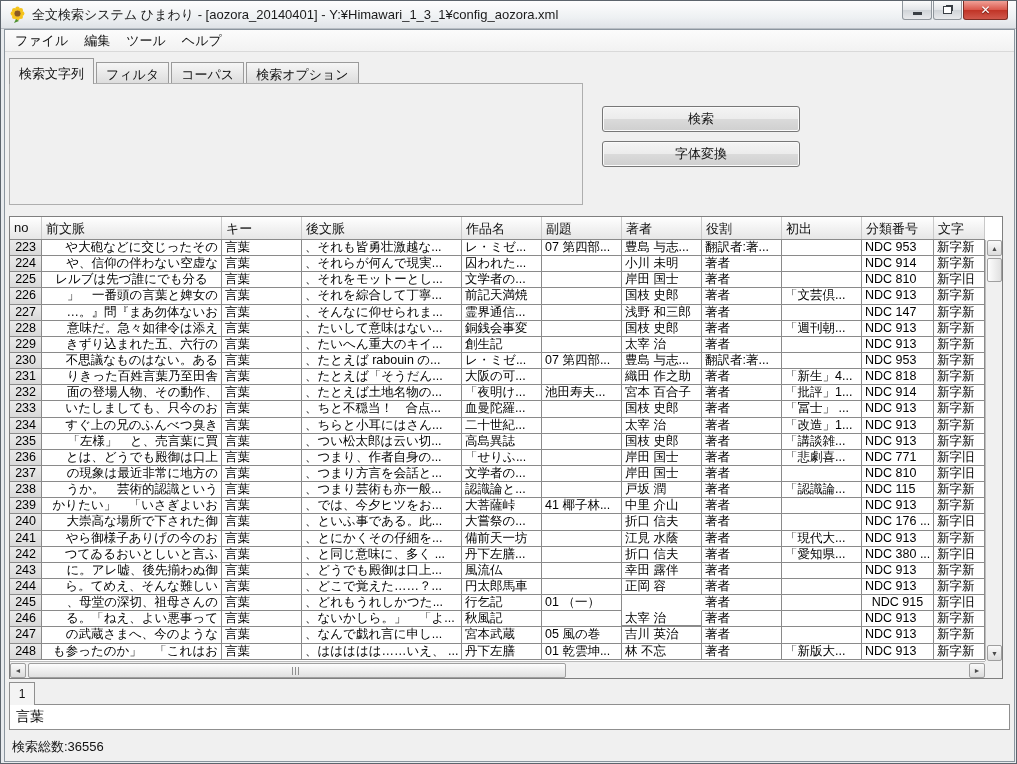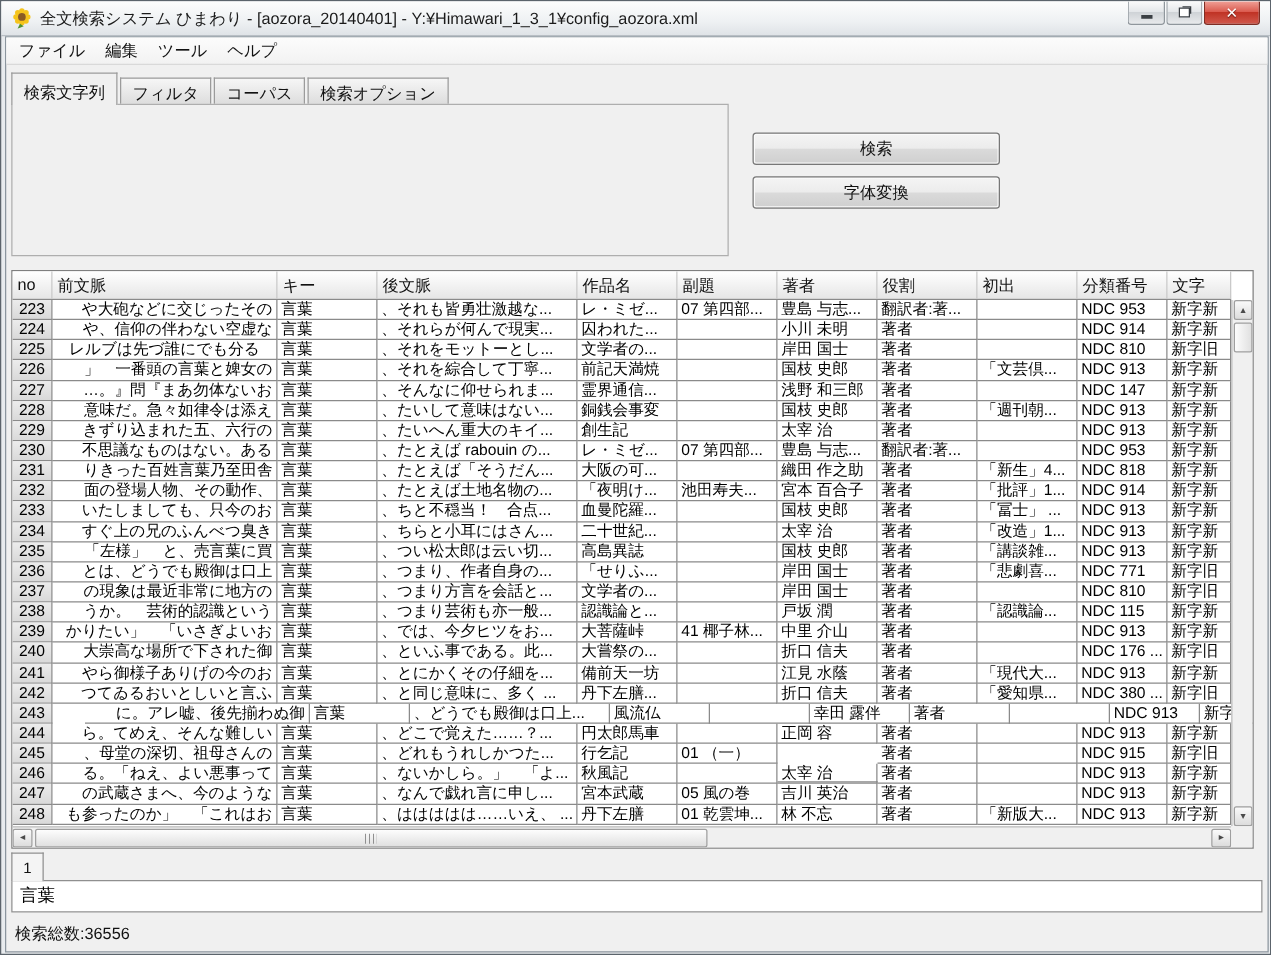--- a/index.html
+++ b/index.html
@@ -441,21 +441,21 @@
             <div class="cell" style="width: 80px;">丹下左膳...</div>
             <div class="cell" style="width: 80px;"></div>
             <div class="cell" style="width: 80px;">折口 信夫</div>
             <div class="cell" style="width: 80px;">著者</div>
             <div class="cell" style="width: 80px;">「愛知県...</div>
             <div class="cell" style="width: 72px;">NDC 380 ...</div>
             <div class="cell" style="width: 51px;">新字旧</div>
           </div>
           <div class="t-row">
             <div class="cell no-cell" style="width: 32px;">243</div>
-            <div class="cell prev-cell" style="width: 180px; margin-left: 26px;">に。アレ嘘、後先揃わぬ御</div>
+            <div class="cell prev-cell" style="width: 180px;">に。アレ嘘、後先揃わぬ御</div>
             <div class="cell" style="width: 80px;">言葉</div>
             <div class="cell" style="width: 160px;">、どうでも殿御は口上...</div>
             <div class="cell" style="width: 80px;">風流仏</div>
             <div class="cell" style="width: 80px;"></div>
             <div class="cell" style="width: 80px;">幸田 露伴</div>
             <div class="cell" style="width: 80px;">著者</div>
             <div class="cell" style="width: 80px;"></div>
             <div class="cell" style="width: 72px;">NDC 913</div>
             <div class="cell" style="width: 51px;">新字新</div>
           </div>
@@ -475,21 +475,21 @@
           <div class="t-row">
             <div class="cell no-cell" style="width: 32px;">245</div>
             <div class="cell prev-cell" style="width: 180px;">、母堂の深切、祖母さんの</div>
             <div class="cell" style="width: 80px;">言葉</div>
             <div class="cell" style="width: 160px;">、どれもうれしかつた...</div>
             <div class="cell" style="width: 80px;">行乞記</div>
             <div class="cell" style="width: 80px;">01 （一）</div>
             <div class="cell" style="width: 80px; margin-top: 30px;">種田 山頭火</div>
             <div class="cell" style="width: 80px;">著者</div>
             <div class="cell" style="width: 80px;"></div>
-            <div class="cell" style="width: 72px;">NDC 915</div>
+            <div class="cell" style="width: 72px; text-align: center;">NDC 915</div>
             <div class="cell" style="width: 51px;">新字旧</div>
           </div>
           <div class="t-row">
             <div class="cell no-cell" style="width: 32px;">246</div>
             <div class="cell prev-cell" style="width: 180px;">る。「ねえ、よい悪事って</div>
             <div class="cell" style="width: 80px;">言葉</div>
             <div class="cell" style="width: 160px;">、ないかしら。」　「よ...</div>
             <div class="cell" style="width: 80px;">秋風記</div>
             <div class="cell" style="width: 80px;"></div>
             <div class="cell" style="width: 80px;">太宰 治</div>

